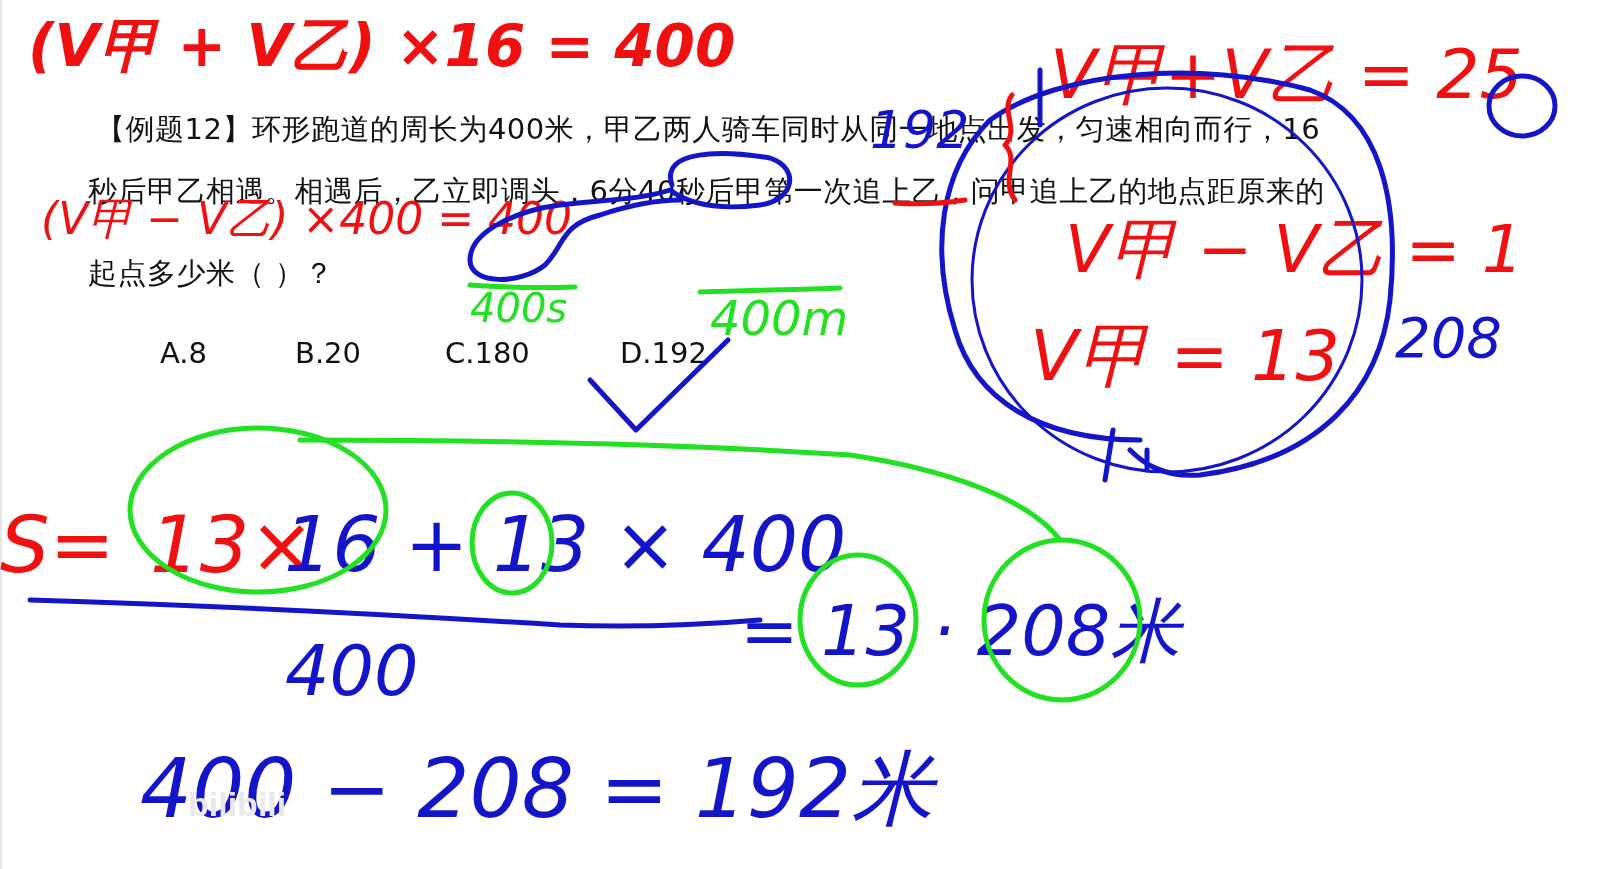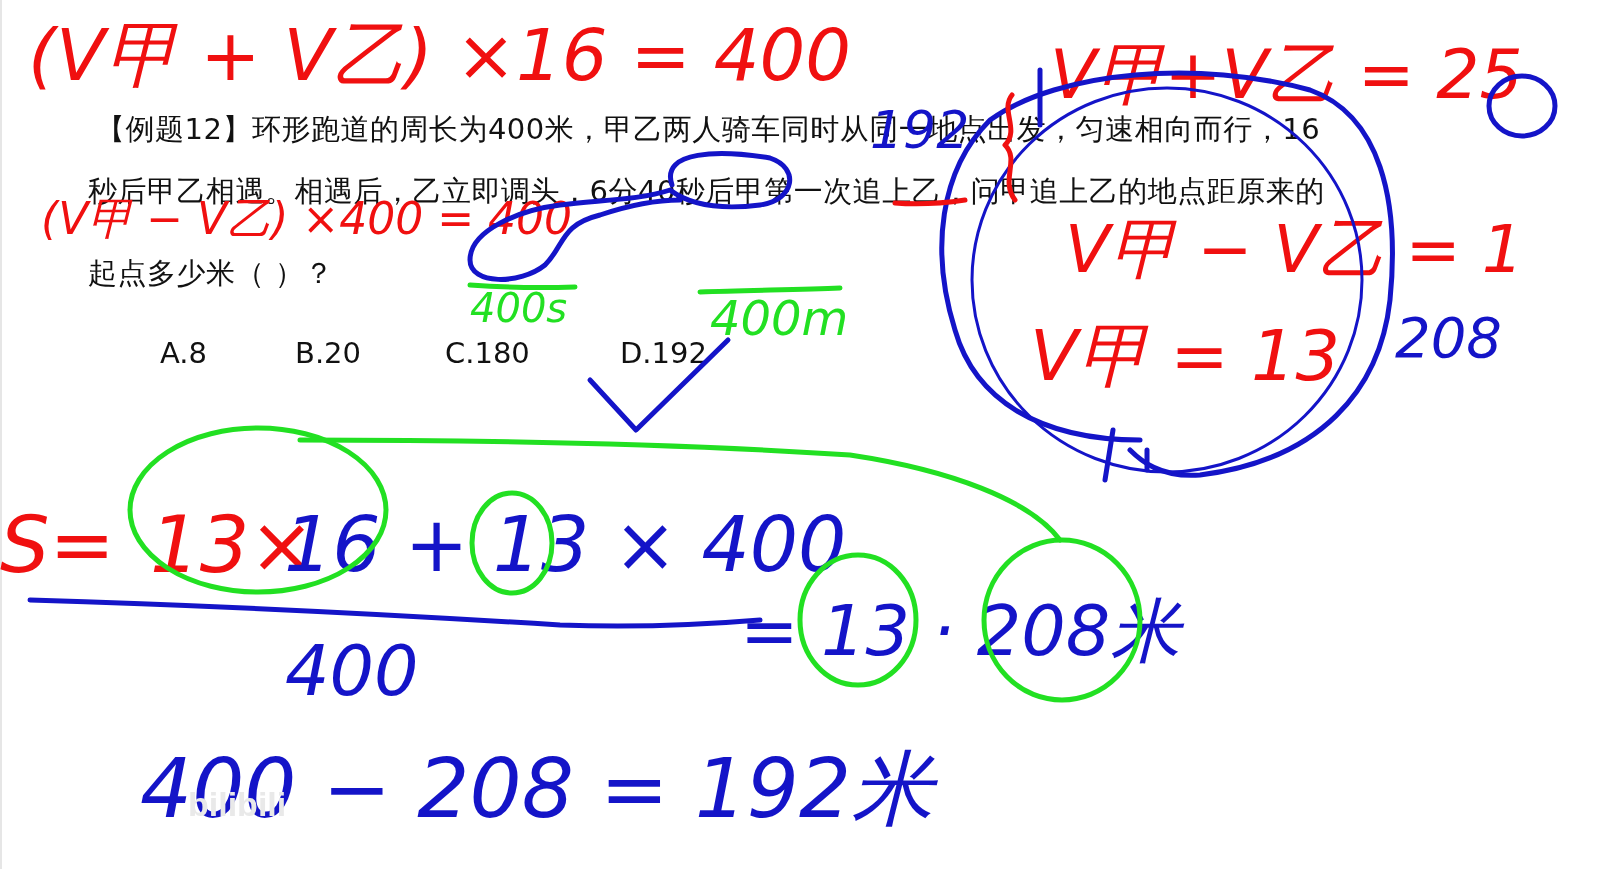--- a/index.html
+++ b/index.html
@@ -39,21 +39,21 @@
 <div class="problem-line line2">秒后甲乙相遇。相遇后，乙立即调头，6分40秒后甲第一次追上乙，问甲追上乙的地点距原来的</div>
 <div class="problem-line line3">起点多少米（  ）？</div>
 
 <div class="options">
   <span class="opt" style="left:0px">A.8</span>
   <span class="opt" style="left:135px">B.20</span>
   <span class="opt" style="left:285px">C.180</span>
   <span class="opt" style="left:460px">D.192</span>
 </div>
 
-<div class="hw red" style="left:28px; top:8px; font-size:72px;">(V甲 + V乙) ×16 = 400</div>
+<div class="hw red" style="left:28px; top:8px; font-size:58px;font-weight:bold;">(V甲 + V乙) ×16 = 400</div>
 <div class="hw red" style="left:41px; top:190px; font-size:44px;text-align:right;">(V甲 − V乙) ×400 = 400</div>
 <div class="hw red" style="left:1050px; top:30px; font-size:68px;">V甲+V乙 = 25</div>
 <div class="hw red" style="left:1065px; top:205px; font-size:66px;text-align:center;">V甲 − V乙 = 1</div>
 <div class="hw red" style="left:1030px; top:310px; font-size:70px;">V甲 = 13</div>
 <div class="hw red" style="left:0px; top:500px; font-size:78px;">S=</div>
 <div class="hw red" style="left:150px; top:500px; font-size:78px;">13×</div>
 
 <div class="hw blue" style="left:284px; top:500px; font-size:76px;">16 + 13 × 400</div>
 <div class="hw blue" style="left:285px; top:630px; font-size:70px;">400</div>
 <div class="hw blue" style="left:740px; top:585px; font-size:70px;">= 13 · 208米</div>

